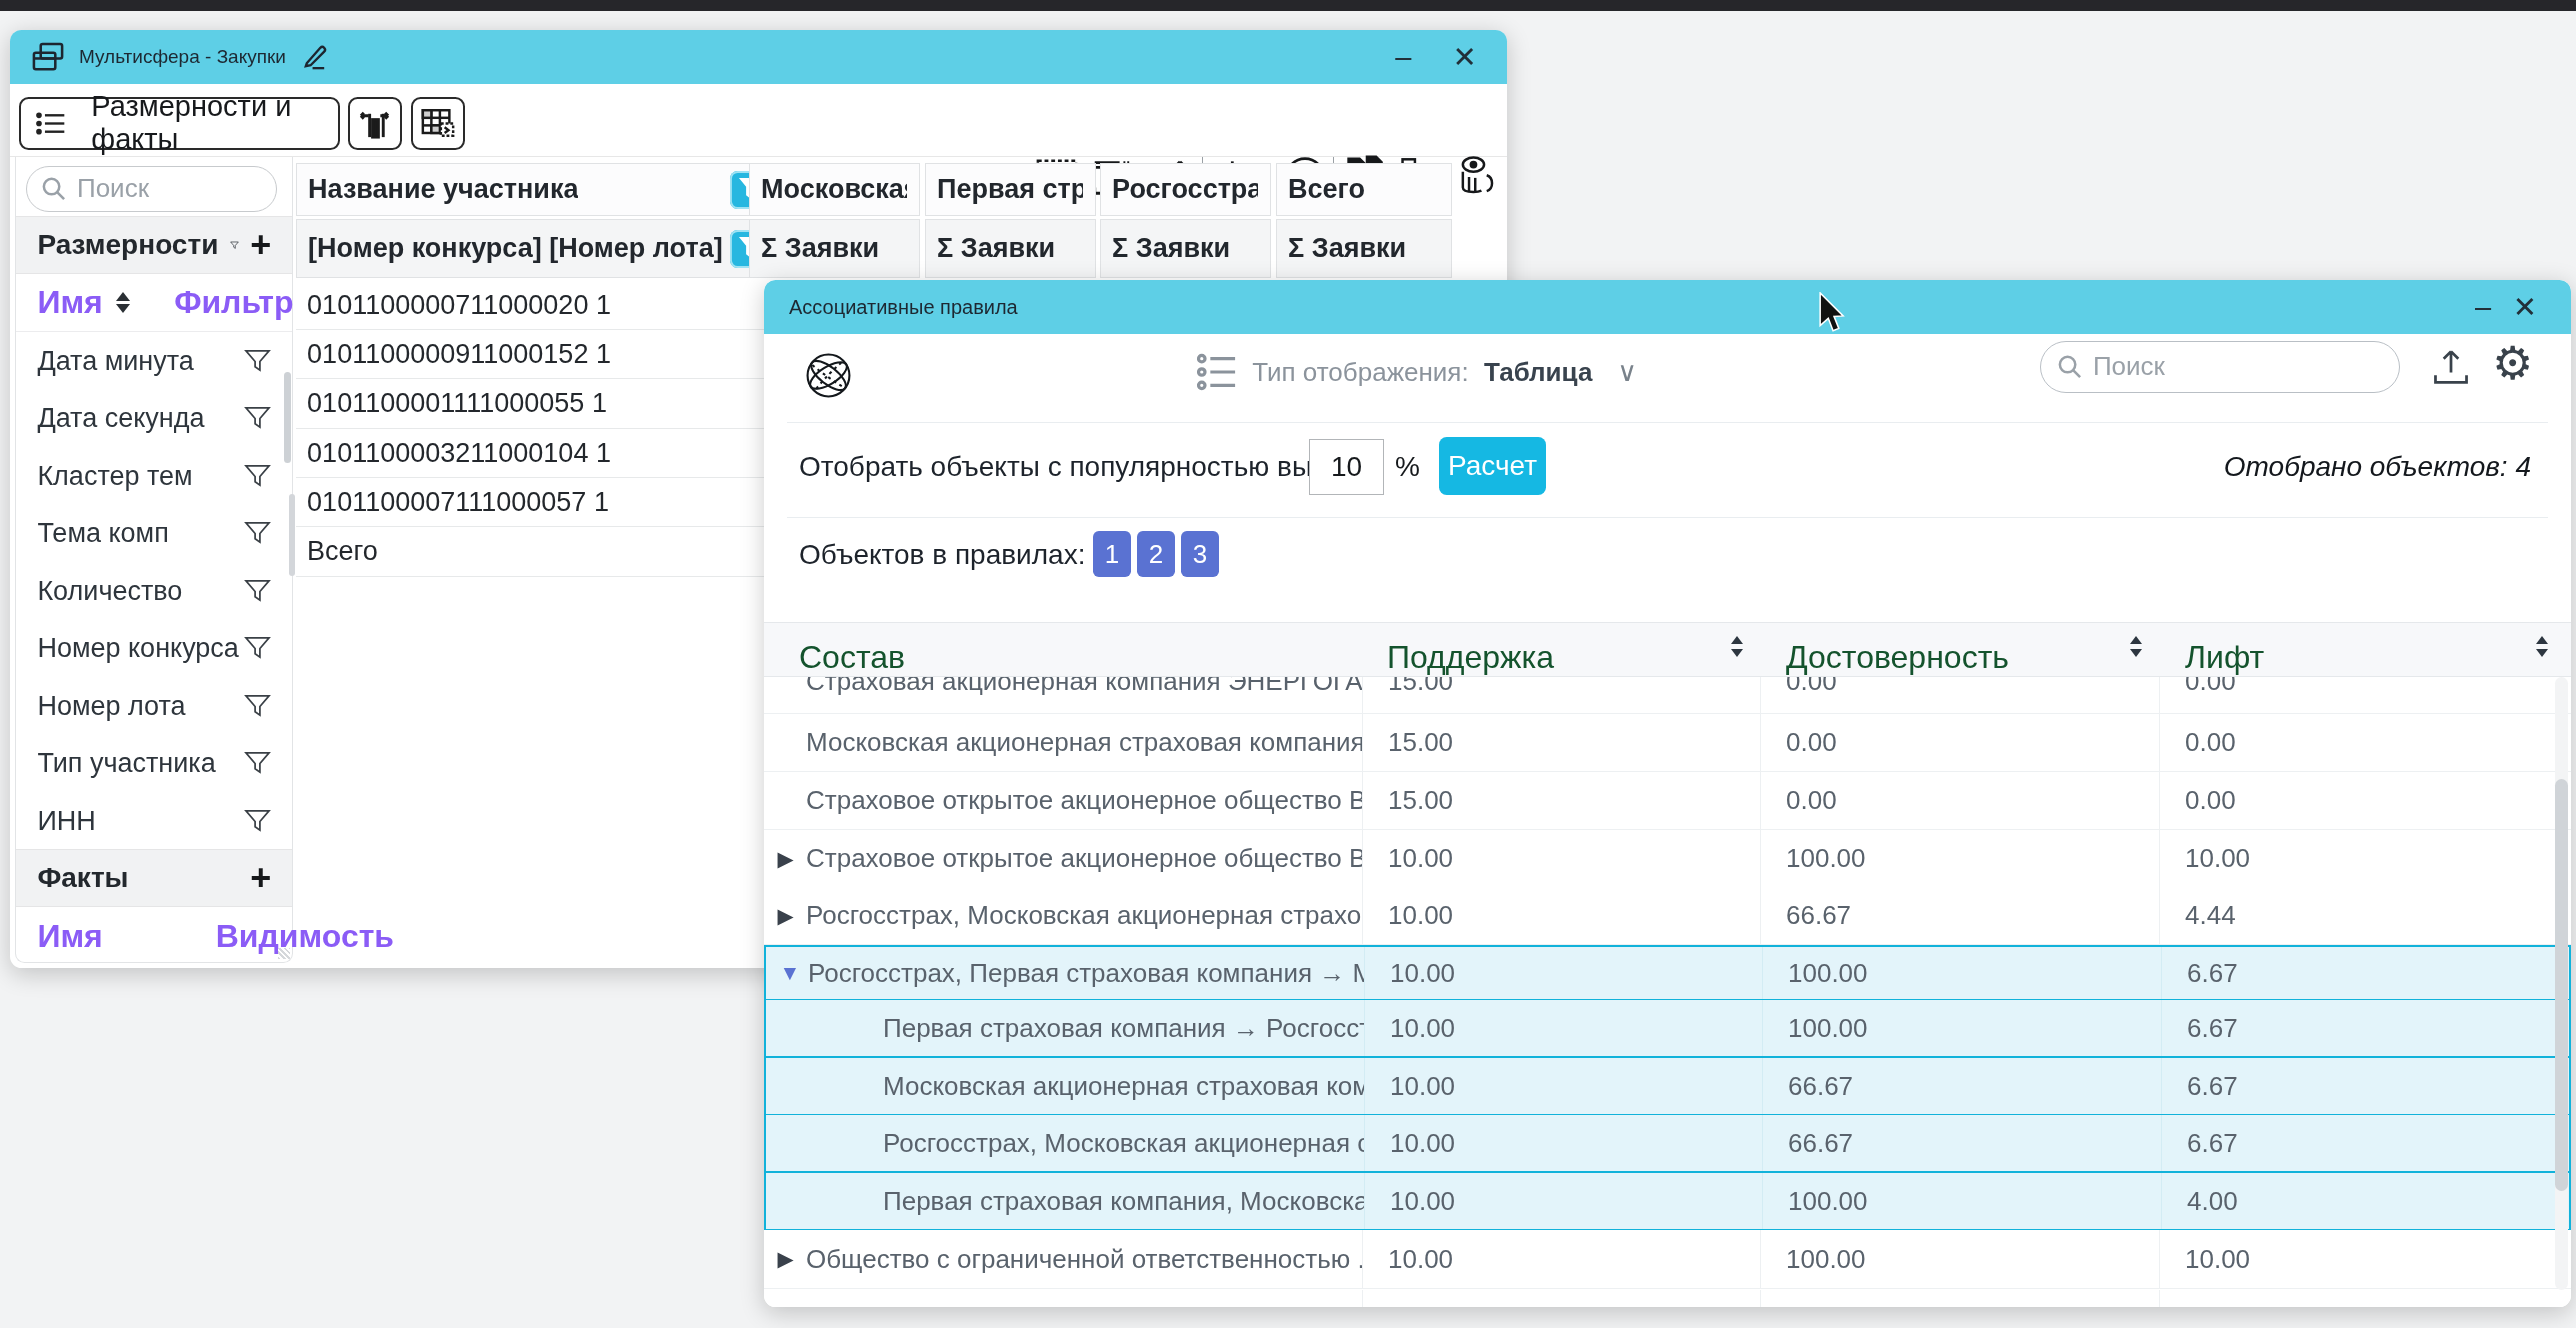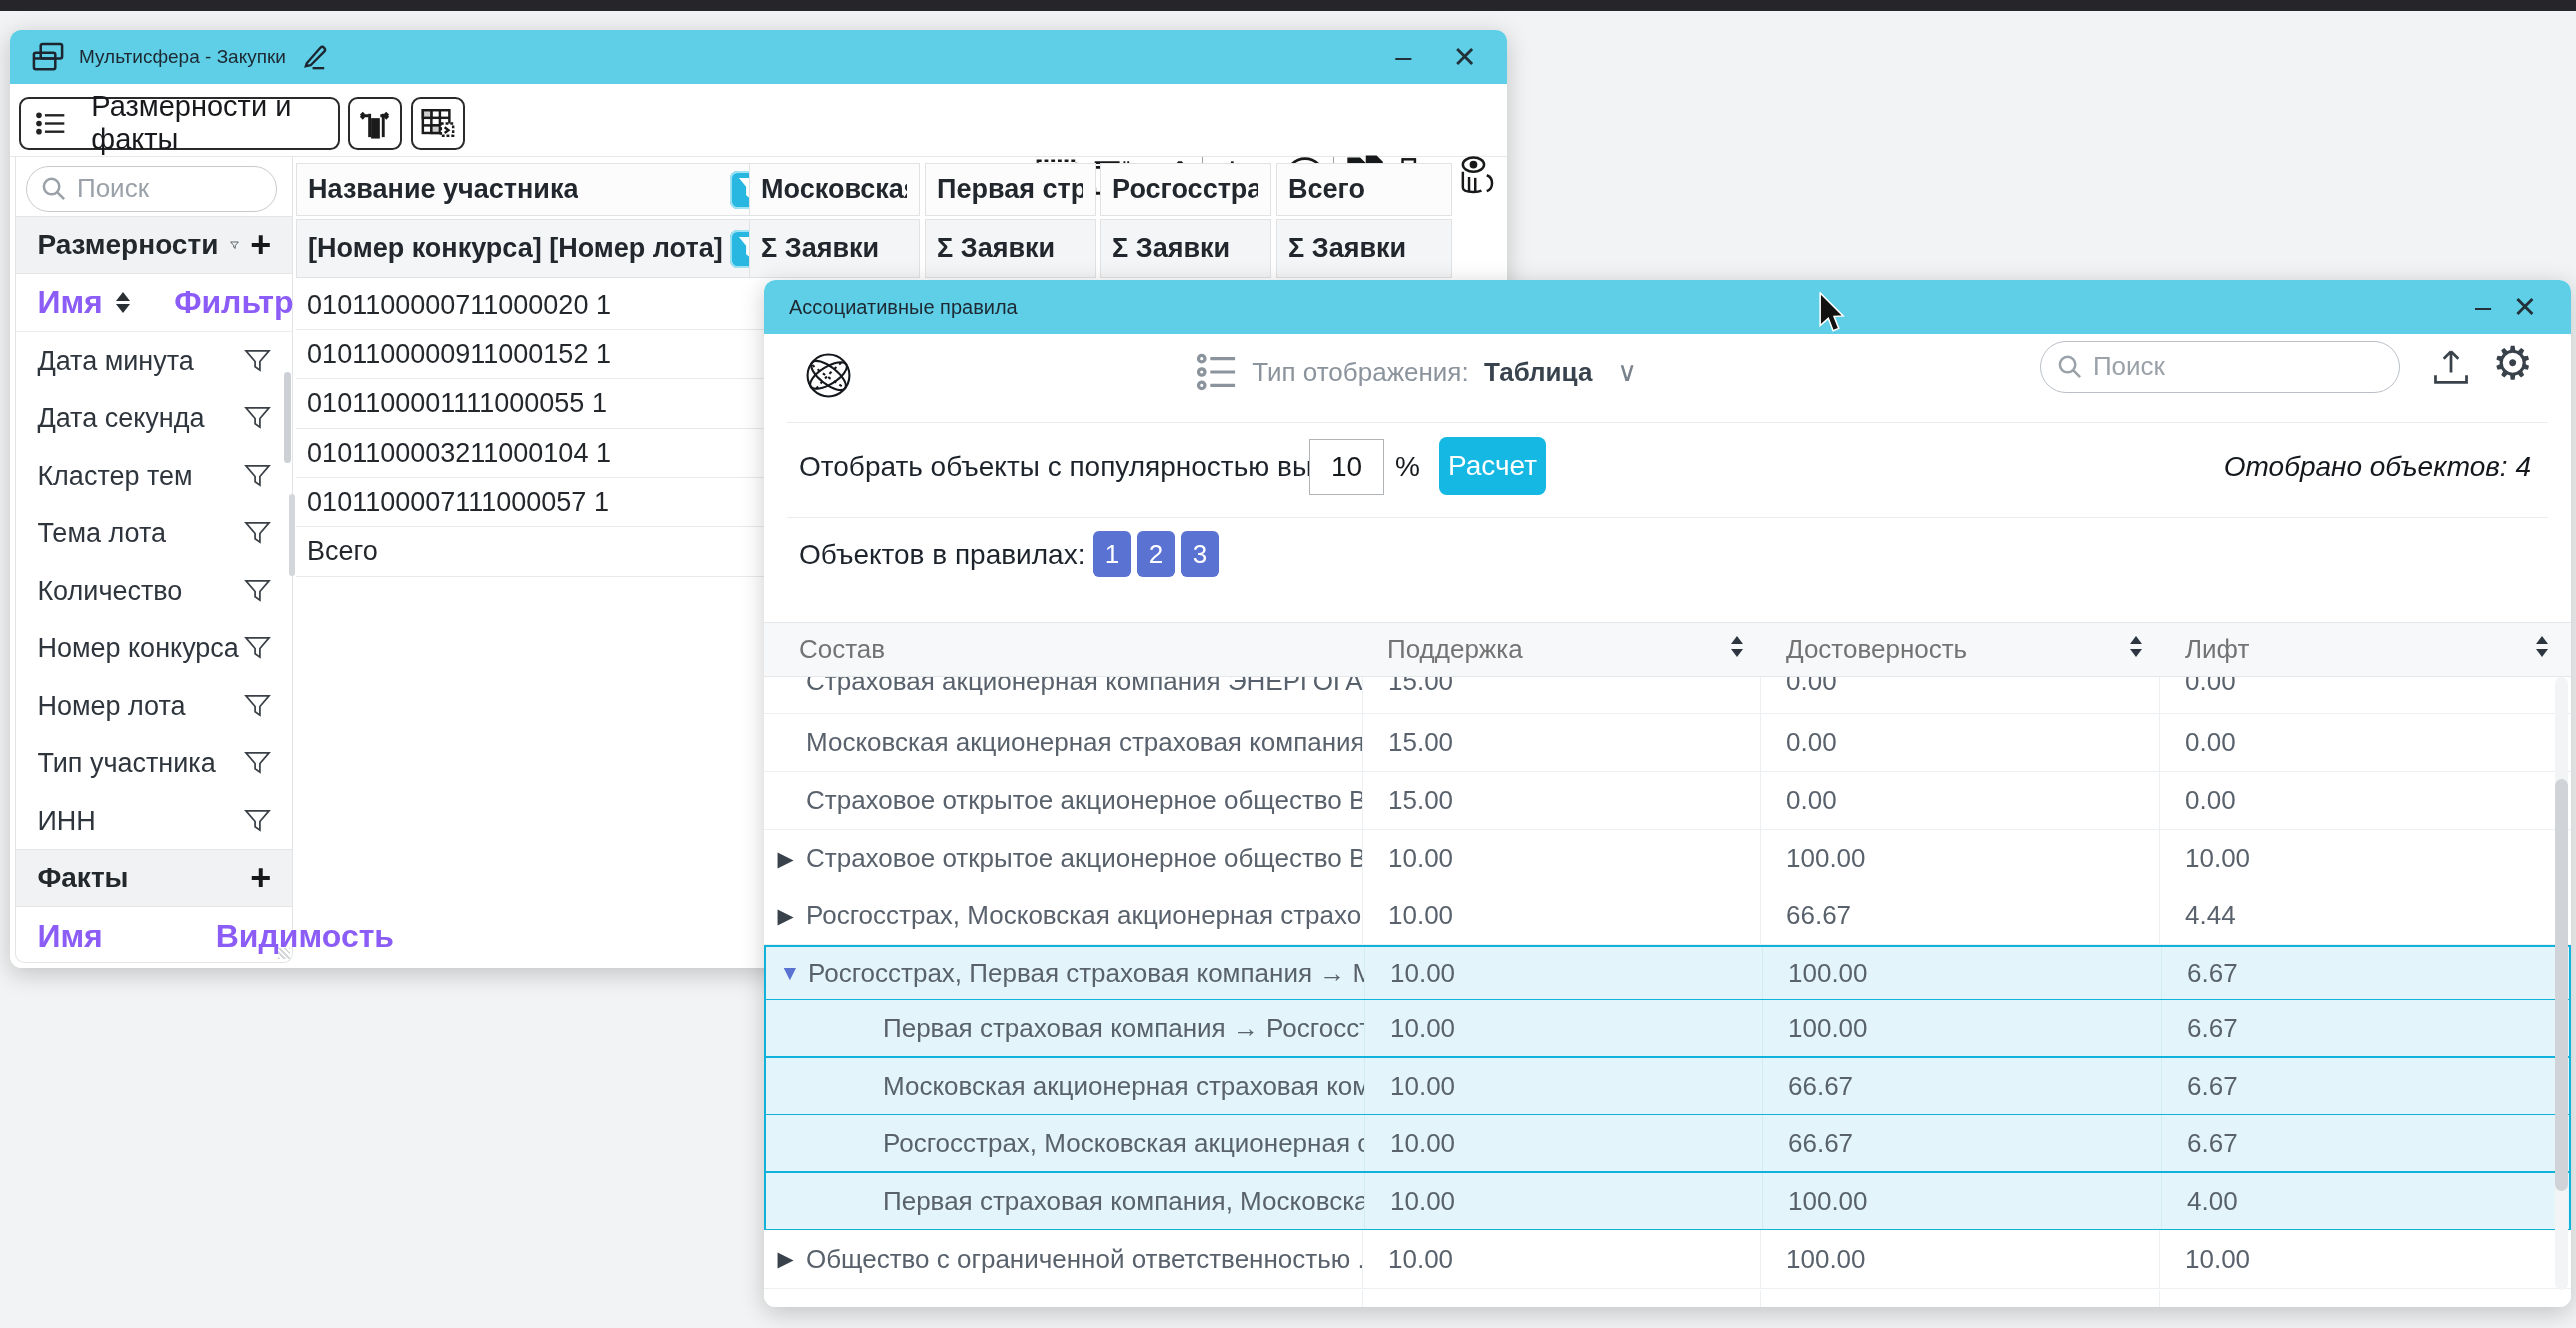--- a/index.html
+++ b/index.html
@@ -84,21 +84,21 @@
   .ctl-label { position:absolute; left:35px; top:171px; font-size:28px; color:#1d232b; }
   .pop-input { position:absolute; left:545px; top:159px; width:75px; height:56px; border:1.9px solid #b2b5b8; text-align:center; font-size:28px; color:#16191c; font-family:inherit; outline:none; }
   .pct { position:absolute; left:631px; top:171px; font-size:28px; color:#16191c; }
   .calc-btn { position:absolute; left:675px; top:157px; width:107px; height:58px; background:#15b8e3; color:#fff; border:none; border-radius:7.7px; font-size:28px; font-family:inherit; }
   .sel-info { position:absolute; right:40px; top:171px; font-size:28px; font-style:italic; color:#14181d; }
 
   .rules-label { position:absolute; left:35px; top:259px; font-size:28px; color:#1d232b; }
   .rule-btn { position:absolute; top:251px; width:38px; height:46px; border-radius:5.8px; background:#5a72d2; color:#fff; border:none; font-size:26px; font-family:inherit; }
 
   .dt-header { position:absolute; left:0; top:342px; width:1807px; height:55px; background:#f7f8fa; border-top:1px solid #e5e8eb; border-bottom:1px solid #e5e8eb; }
-  .dt-header .hcell { position:absolute; top:0; height:100%; display:flex; align-items:center; font-size:26px; color:#737373; }
+  .dt-header .hcell { position:absolute; top:8px; height:100%; display:flex; align-items:center; font-size:32px; color:#14532d; }
   .dsort { position:absolute; top:13.4px; display:flex; flex-direction:column; gap:4.8px; }
   .dsort .u { width:0;height:0;border-left:6.7px solid transparent;border-right:6.7px solid transparent;border-bottom:8.6px solid #2d3640; }
   .dsort .d { width:0;height:0;border-left:6.7px solid transparent;border-right:6.7px solid transparent;border-top:8.6px solid #2d3640; }
 
   .drow { position:absolute; left:0; width:1807px; display:grid; grid-template-columns:599px 398px 399px 410px; background:#fff; border-bottom:1px solid #edf0f2; }
   .dcell { position:relative; display:flex; align-items:center; border-right:1px solid #edf0f2; font-size:26px; color:#59626c; overflow:hidden; white-space:nowrap; }
   .dcell:last-child { border-right:none; }
   .dcell.name { padding-left:42px; }
   .dcell.child { padding-left:117px; }
   .dcell.num { padding-left:25px; }
@@ -285,21 +285,21 @@
           <path d="M2 2 h24 l-9.5 11 v9 l-5 -3.6 v-5.4 Z"></path>
         </svg>
       </div>
     <div class="sb-item" style="top:290px">
         <span>Кластер тем</span>
         <svg class="fun" width="27" height="25" viewBox="0 0 28 26" fill="none" stroke="#3a4046" stroke-width="1.8">
           <path d="M2 2 h24 l-9.5 11 v9 l-5 -3.6 v-5.4 Z"></path>
         </svg>
       </div>
     <div class="sb-item" style="top:347px">
-        <span>Тема лота</span>
+        <span>Тема комп</span>
         <svg class="fun" width="27" height="25" viewBox="0 0 28 26" fill="none" stroke="#3a4046" stroke-width="1.8">
           <path d="M2 2 h24 l-9.5 11 v9 l-5 -3.6 v-5.4 Z"></path>
         </svg>
       </div>
     <div class="sb-item" style="top:405px">
         <span>Количество</span>
         <svg class="fun" width="27" height="25" viewBox="0 0 28 26" fill="none" stroke="#3a4046" stroke-width="1.8">
           <path d="M2 2 h24 l-9.5 11 v9 l-5 -3.6 v-5.4 Z"></path>
         </svg>
       </div>

